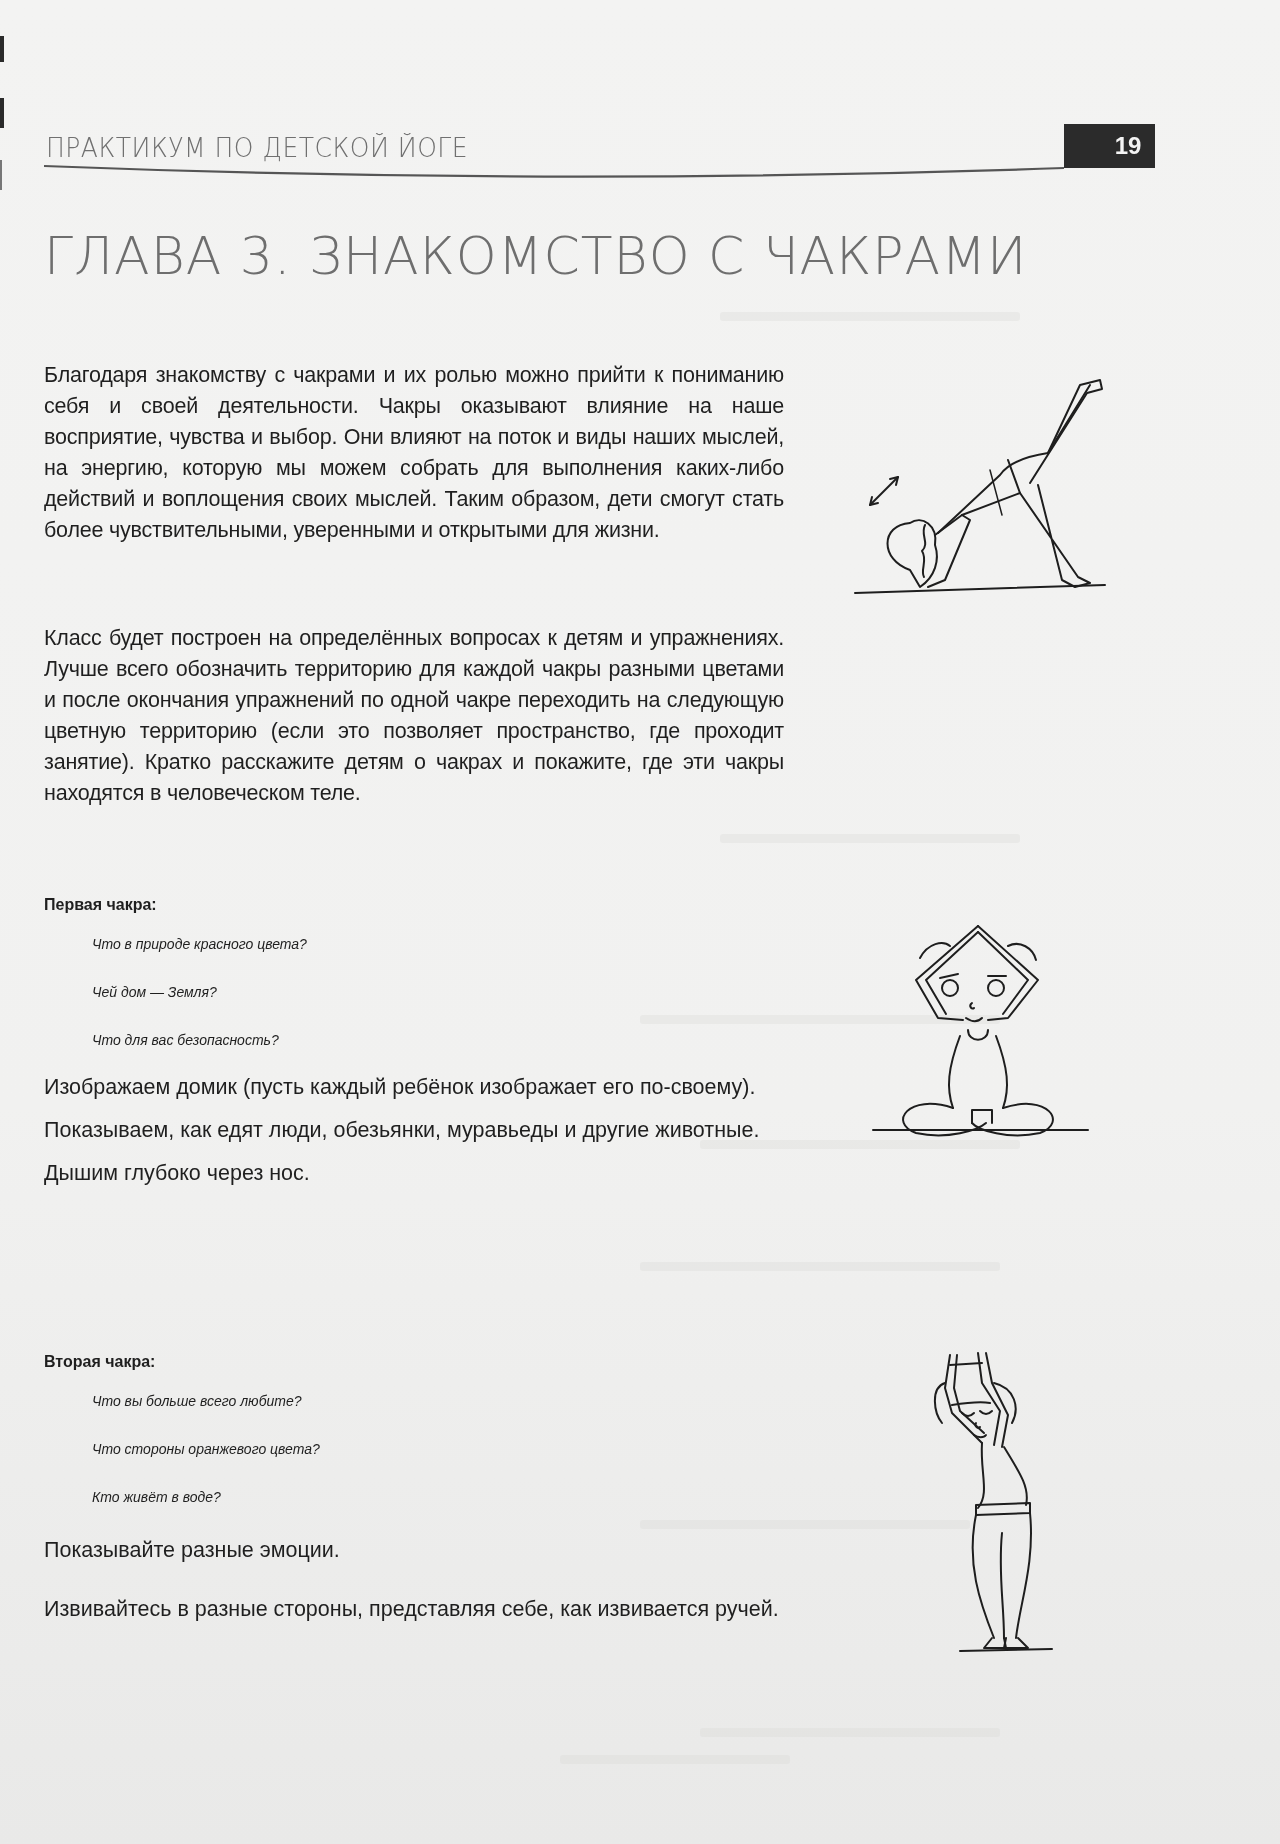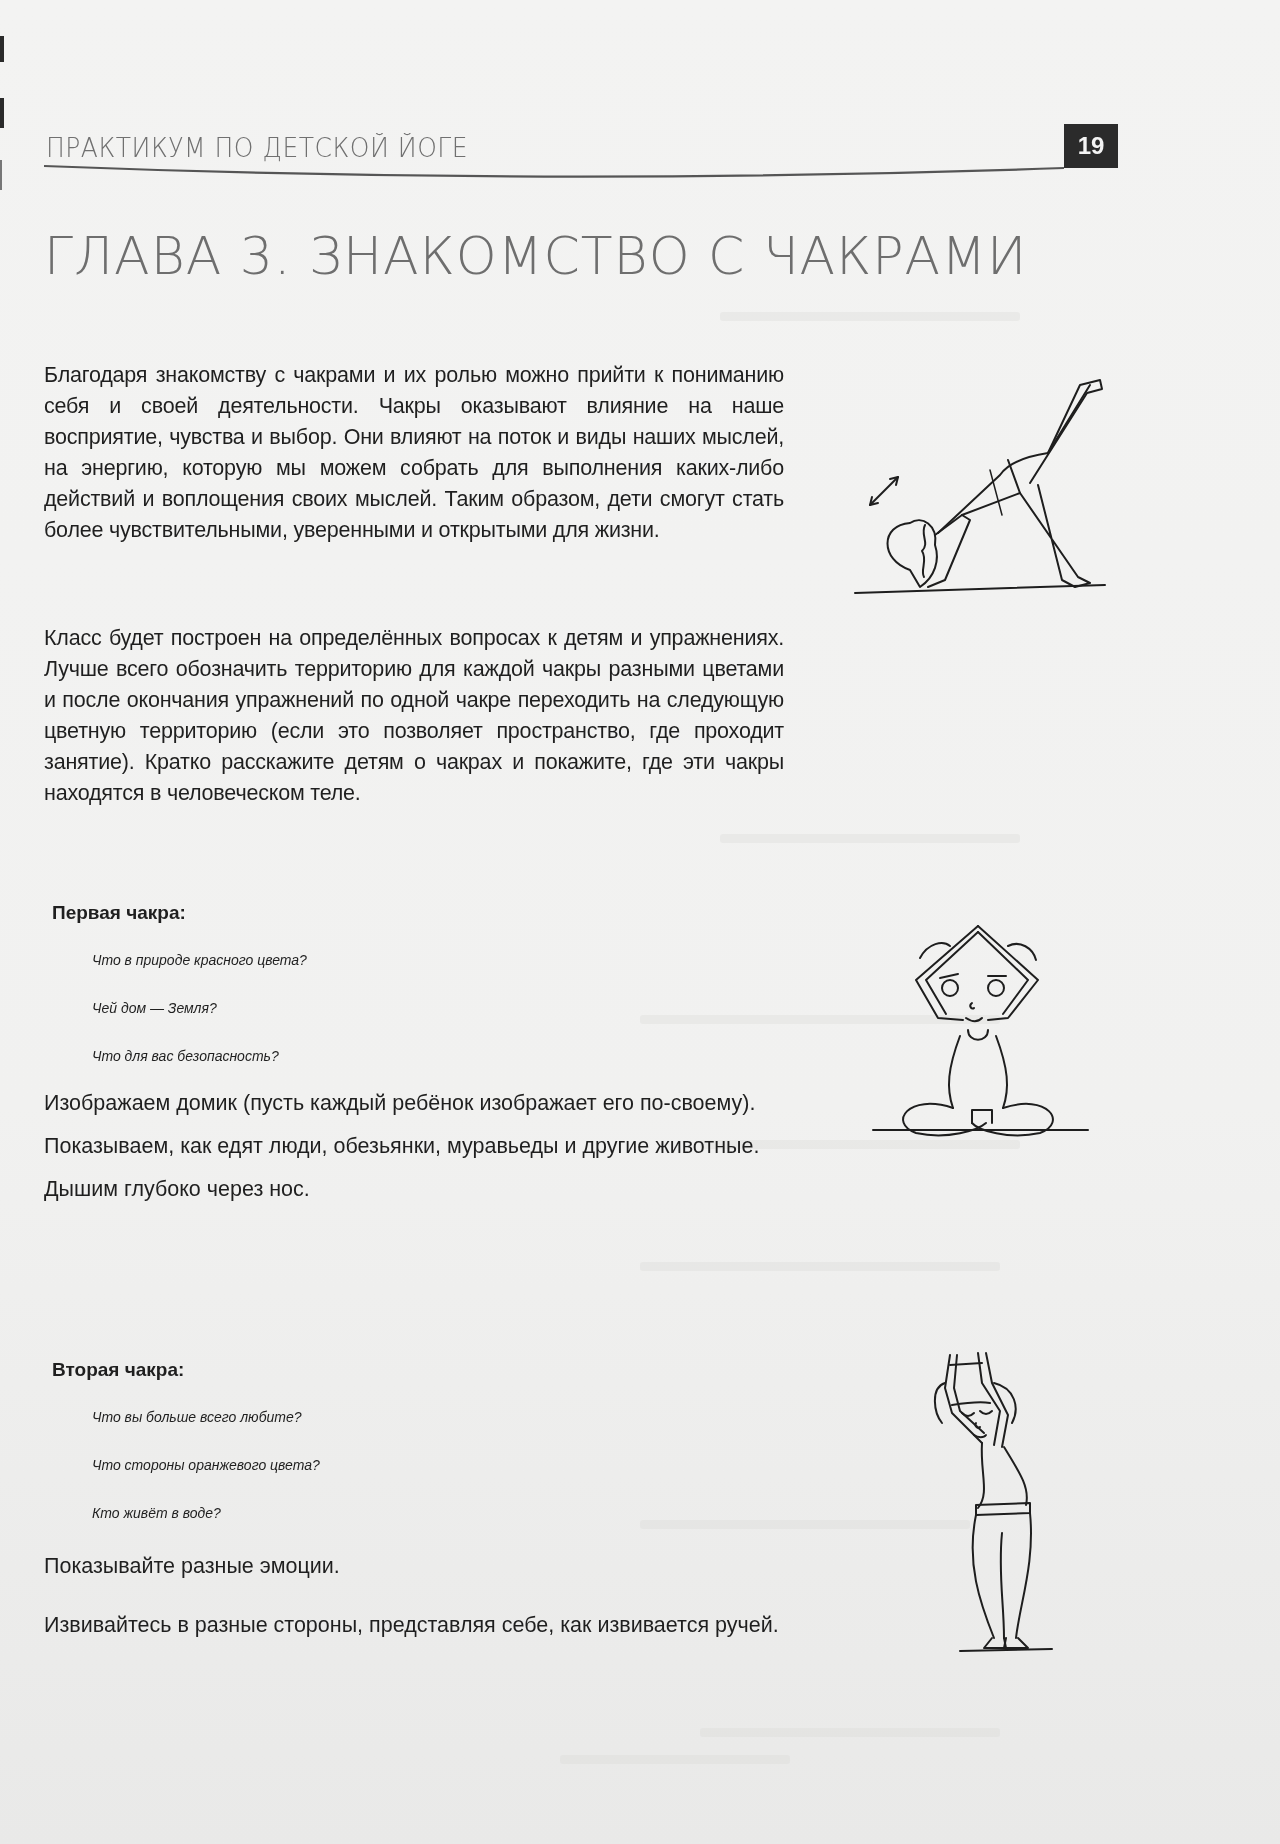--- a/index.html
+++ b/index.html
@@ -17,35 +17,35 @@
       font-family: "DejaVu Sans", sans-serif; font-weight: 200;
       font-size: 25px; letter-spacing: 0.5px; color: #707070;
       transform: scaleY(1.05); text-transform: uppercase;
     }
     .header-rule {
       position: absolute; left: 0; top: 40px; width: 1020px; height: 16px;
     }
     .page-number {
       position: absolute; left: 1020px; top: 0; width: 54px; height: 44px;
       background: #2b2b2b; color: #f4f4f4; font-weight: bold;
-      font-size: 24px; display: flex; align-items: center; justify-content: center;
+      font-size: 24px; display: flex; align-items: center; justify-content: center; padding-left: 37px;
     }
     .chapter-title {
       position: absolute; left: 44px; top: 226px;
       font-family: "DejaVu Sans", sans-serif; font-weight: 200;
       font-size: 52px; color: #6e6e6e; letter-spacing: 1px;
       text-transform: uppercase;
     }
     .text-column {
       position: absolute; left: 44px; width: 740px;
       font-family: "Liberation Sans", sans-serif; font-size: 21.5px; line-height: 31px;
       color: #1f1f1f;
     }
     .para { margin: 0; text-align: justify; letter-spacing: -0.2px; }
-    .section-heading { font-weight: bold; margin: 8px; font-size: 19px; }
+    .section-heading { font-weight: bold; margin: 0; font-size: 16px; }
     .question { font-style: italic; margin: 0 0 0 48px; font-size: 14px; line-height: 48px; }
     .action { margin: 0; }
     .illu { position: absolute; }
     .illu svg { display: block; }
     .ghost {
       position: absolute; background: #d9d9d8; opacity: 0.35; height: 9px; border-radius: 3px;
     }
   </style>
 </head>
 <body>

